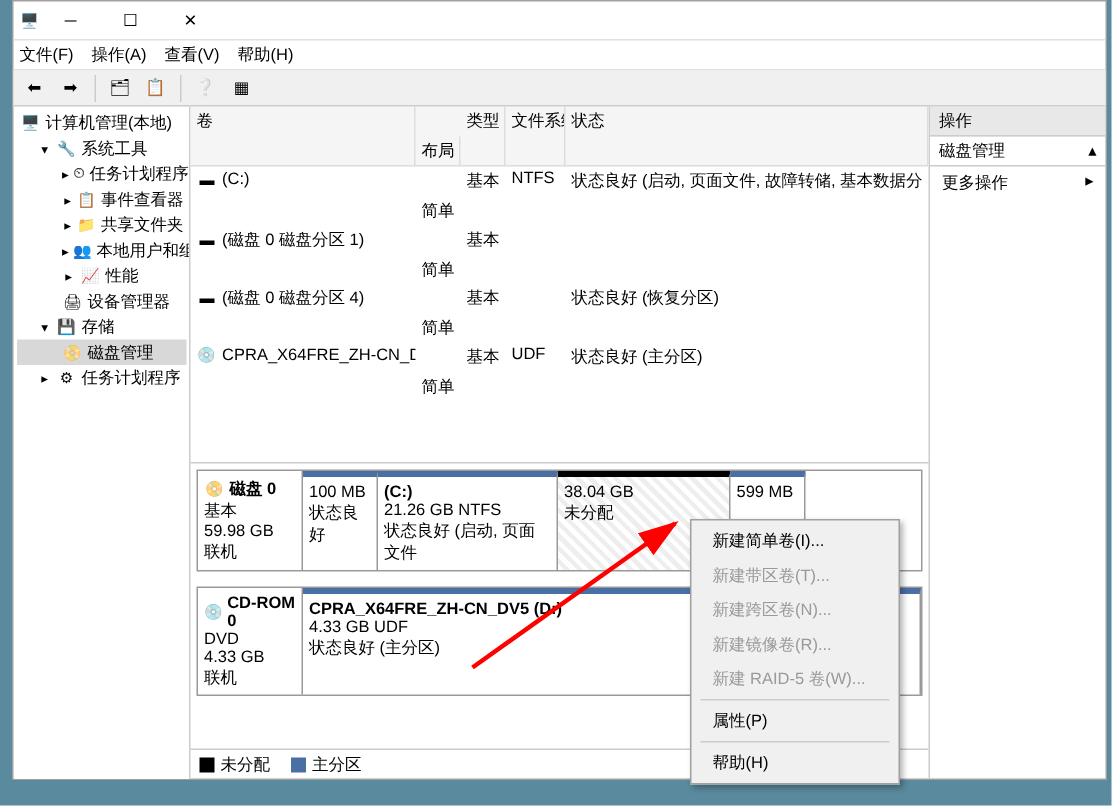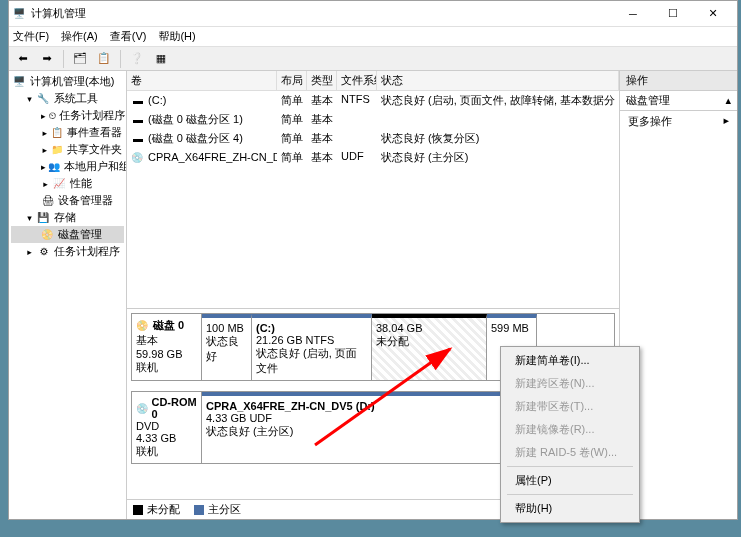--- a/index.html
+++ b/index.html
@@ -21,55 +21,54 @@
 .tree-item.indent1 { padding-left: 14px; }
 .tree-item.indent2 { padding-left: 30px; }
 .tree-item.sel { background: #d8d8d8; }
 .ico { width: 14px; height: 14px; display: inline-flex; align-items: center; justify-content: center; font-size: 10px; }
 .mid-pane { flex: 1; display: flex; flex-direction: column; border-right: 1px solid #ccc; }
 .vol-list { flex: 1; border-bottom: 1px solid #ccc; overflow: hidden; display: flex; flex-direction: column; }
 .vol-head { display: flex; background: #f5f5f5; border-bottom: 1px solid #ddd; }
 .vol-head .col { padding: 2px 4px; border-right: 1px solid #ddd; overflow: hidden; white-space: nowrap; }
 .vol-row { display: flex; cursor: pointer; }
 .vol-row .col { padding: 2px 4px; overflow: hidden; white-space: nowrap; }
-.c-vol { width: 150px; } .c-layout { width: 30px; } .c-type { width: 30px; } .c-fs { width: 40px; } .c-status { flex: 1; }
+.c-vol { width: 150px; } .c-layout { width: 30px; margin-top: 20px; } .c-type { width: 30px; } .c-fs { width: 40px; } .c-status { flex: 1; }
 .disk-pane { height: 190px; overflow: auto; padding: 4px; position: relative; }
 .disk-block { display: flex; border: 1px solid #999; margin-bottom: 10px; }
 .disk-label { width: 70px; padding: 4px; border-right: 1px solid #999; font-size: 10px; }
 .disk-label .dname { font-weight: bold; display: flex; align-items: center; gap: 3px; }
 .parts { flex: 1; display: flex; }
 .part { border-right: 1px solid #999; padding: 4px; font-size: 10px; border-top: 4px solid #4a6fa5; overflow: hidden; }
 .part.unalloc { border-top-color: #000; background: repeating-linear-gradient(45deg, #fff, #fff 3px, #eee 3px, #eee 6px); }
 .part.primary { border-top-color: #4a6fa5; }
 .part .pn { font-weight: bold; }
 .legend { height: 20px; border-top: 1px solid #ccc; display: flex; align-items: center; padding: 0 6px; gap: 14px; }
 .legend .li { display: flex; align-items: center; gap: 4px; }
 .legend .sw { width: 10px; height: 10px; }
 .sw.unalloc { background: #000; }
 .sw.primary { background: #4a6fa5; }
 .act-pane { width: 148px; display: flex; flex-direction: column; }
 .act-head { background: #e8e8e8; border-bottom: 1px solid #ccc; padding: 2px 6px; font-weight: normal; }
 .act-sub { padding: 2px 6px; border-bottom: 1px solid #ccc; display: flex; justify-content: space-between; align-items: center; }
 .act-body { flex: 1; }
 .act-item { padding: 3px 8px; cursor: pointer; display: flex; justify-content: space-between; }
 
-.context-menu { position: absolute; left: 460px; top: 346px; width: 140px; background: #f0f0f0; border: 1px solid #a0a0a0; box-shadow: 2px 2px 4px rgba(0,0,0,0.3); padding: 2px; z-index: 100; margin-left: 40px; }
+.context-menu { position: absolute; left: 460px; top: 346px; width: 140px; background: #f0f0f0; border: 1px solid #a0a0a0; box-shadow: 2px 2px 4px rgba(0,0,0,0.3); padding: 2px; z-index: 100; }
 .cm-item { padding: 4px 12px; cursor: pointer; }
 .cm-item.disabled { color: #999; cursor: default; }
 .cm-sep { height: 1px; background: #ccc; margin: 2px 4px; }
 
 .arrow-svg { position: absolute; left: 305px; top: 335px; width: 160px; height: 120px; z-index: 200; pointer-events: none; }
 </style>
 </head>
 <body>
 
 <div class="window">
   <div class="titlebar">
     <span class="ico">🖥️</span>
-    <span class="title-text">计算机管理</span>
     <div class="win-btns">
       <div class="win-btn">─</div>
       <div class="win-btn">☐</div>
       <div class="win-btn close">✕</div>
     </div>
   </div>
 
   <div class="menubar">
     <span>文件(F)</span>
     <span>操作(A)</span>
@@ -256,22 +255,22 @@
             <span>更多操作</span>
             <span>▸</span>
           </div>
       </div>
     </div>
   </div>
 </div>
 
 <div class="context-menu">
   <div class="cm-item">新建简单卷(I)...</div>
+  <div class="cm-item disabled">新建带区卷(T)...</div>
   <div class="cm-item disabled">新建跨区卷(N)...</div>
-  <div class="cm-item disabled">新建带区卷(T)...</div>
   <div class="cm-item disabled">新建镜像卷(R)...</div>
   <div class="cm-item disabled">新建 RAID-5 卷(W)...</div>
   <div class="cm-sep"></div>
   <div class="cm-item">属性(P)</div>
   <div class="cm-sep"></div>
   <div class="cm-item">帮助(H)</div>
 </div>
 
 <svg class="arrow-svg">
   <defs>

